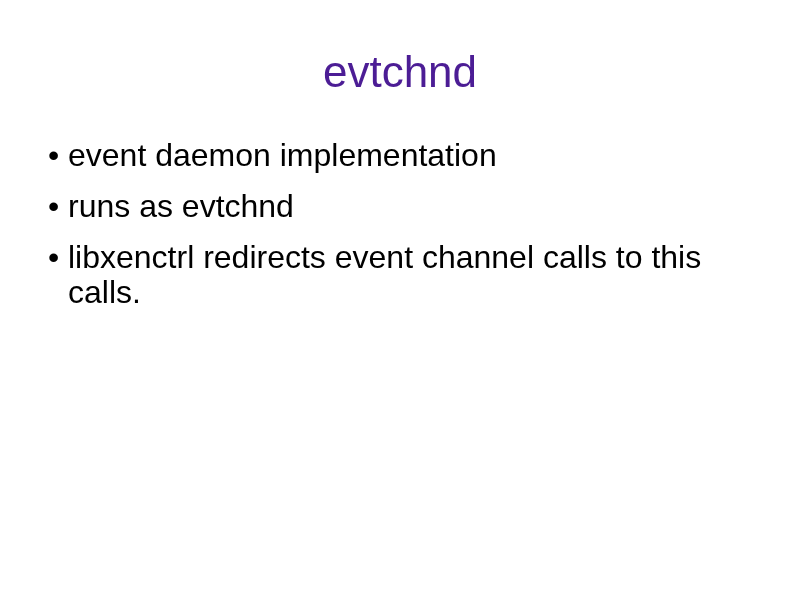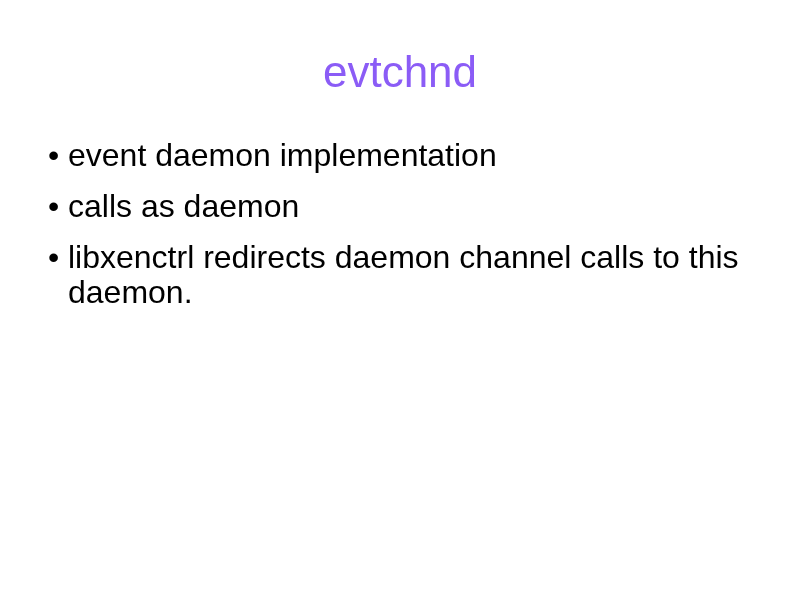--- a/index.html
+++ b/index.html
@@ -19,21 +19,21 @@
   .slide-title {
     position: absolute;
     top: 47px;
     left: 0;
     width: 100%;
     margin: 0;
     text-align: center;
     font-size: 44px;
     font-weight: 400;
     line-height: 1.15;
-    color: #8b5cf6;
+    color: #4c1d95;
   }
   .slide-bullets {
     position: absolute;
     top: 138px;
     left: 48px;
     right: 40px;
     margin: 0;
     padding: 0;
     list-style: none;
   }
@@ -61,20 +61,20 @@
 <div class="slide">
   <h1 class="slide-title">evtchnd</h1>
 
   <ul class="slide-bullets">
     <li class="bullet-item">
       <span class="bullet-marker">•</span>
       <span class="bullet-text">event daemon implementation</span>
     </li>
     <li class="bullet-item">
       <span class="bullet-marker">•</span>
-      <span class="bullet-text">calls as daemon</span>
+      <span class="bullet-text">runs as evtchnd</span>
     </li>
     <li class="bullet-item">
       <span class="bullet-marker">•</span>
-      <span class="bullet-text">libxenctrl redirects daemon channel calls to this daemon.</span>
+      <span class="bullet-text">libxenctrl redirects event channel calls to this calls.</span>
     </li>
   </ul>
 </div>
 
 </body></html>

